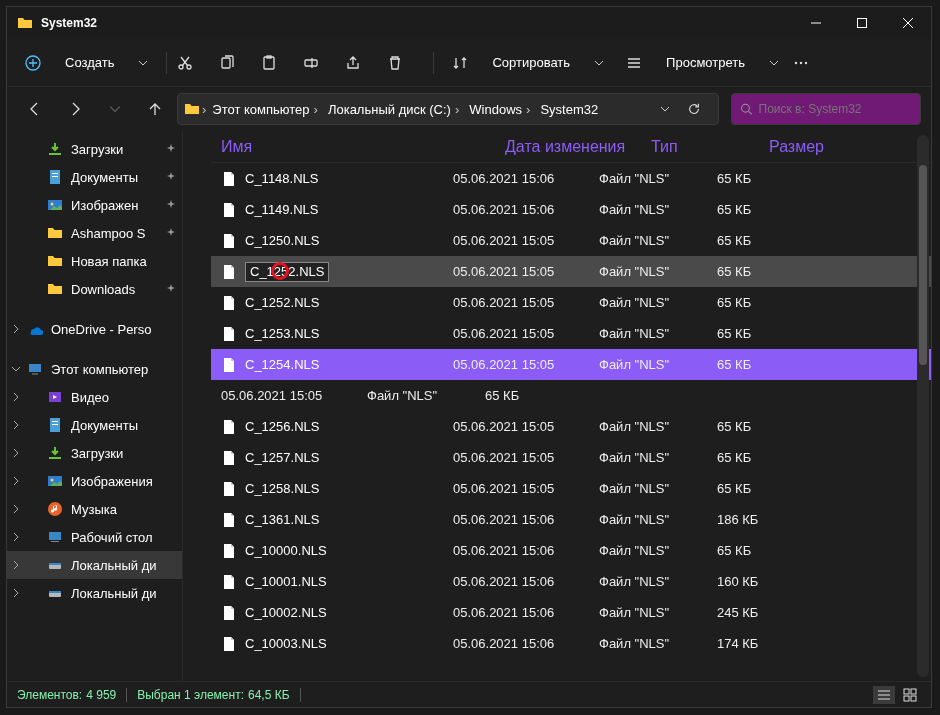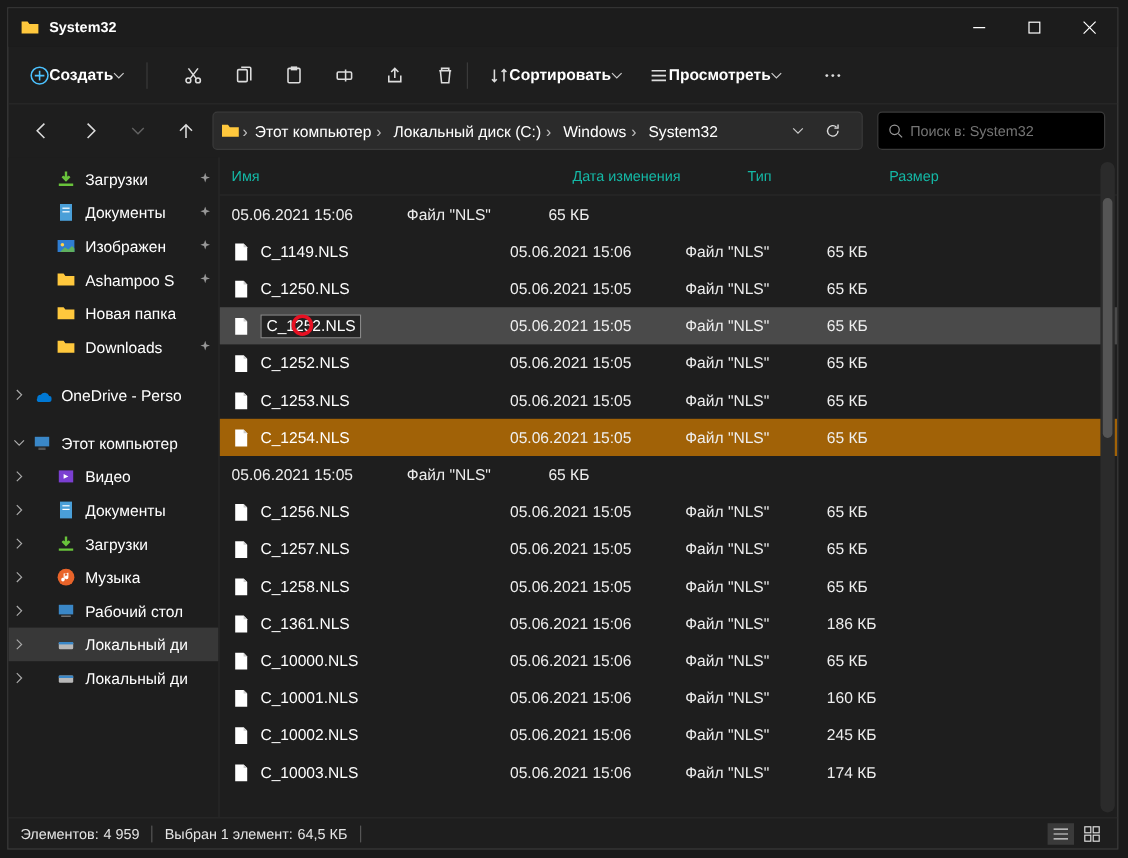--- a/index.html
+++ b/index.html
@@ -9,74 +9,74 @@
 
 .titlebar { height:32px; background:#1c1c1c; display:flex; align-items:center; padding-left:10px; }
 .titlebar .folder-ico { width:16px; height:16px; margin-right:8px; }
 .titlebar .title { font-size:12px; font-weight:600; }
 .titlebar .ctrls { margin-left:auto; display:flex; }
 .titlebar .ctrls div { width:46px; height:32px; display:flex; align-items:center; justify-content:center; }
 .titlebar .ctrls svg { stroke:#fff; fill:none; }
 
 
 .toolbar { height:48px; display:flex; align-items:center; padding:0 10px; gap:6px; border-bottom:1px solid #2a2a2a; }
-.btn { height:34px; display:flex; align-items:center; justify-content:flex-end; border-radius:4px; padding:0 8px; font-size:13px; gap:0;font-weight:bold; }
+.btn { height:34px; display:flex; align-items:center; justify-content:space-between; border-radius:4px; padding:0 8px; font-size:13px; gap:24px; }
 .btn.icon-only { width:36px; padding:0; }
 .divider { width:1px; height:22px; background:#3a3a3a; margin:0 4px; }
 .tbicon { width:16px; height:16px; }
 .chevron { width:10px; height:10px; }
 
 
 .addr-row { height:44px; display:flex; align-items:center; padding:0 10px; gap:4px; }
 .nav-btn { width:36px; height:32px; display:flex; align-items:center; justify-content:center; border-radius:4px; }
 .nav-btn.disabled svg { opacity:.35; }
 .crumbs { flex:1; height:32px; background:#2b2b2b; border:1px solid #3a3a3a; border-radius:4px; display:flex; align-items:center; padding:0 6px; gap:2px; font-size:13px; overflow:hidden; }
 .crumb { display:flex; align-items:center; gap:4px; padding:0 4px; white-space:nowrap; }
 .crumb-sep { opacity:.7; }
 .crumbs .spacer { flex:1; }
 .refresh { margin-left:4px; }
-.search { width:190px; height:32px; background:#000000; border:1px solid #3a3a3a; border-radius:4px; display:flex; align-items:center; padding:0 8px; gap:6px; margin-left:8px; }
+.search { width:190px; height:32px; background:#701a75; border:1px solid #3a3a3a; border-radius:4px; display:flex; align-items:center; padding:0 8px; gap:6px; margin-left:8px; }
 .search input { background:transparent; border:none; outline:none; color:#999; font-size:12px; width:100%; }
 
 
-.body { flex:1; display:flex; overflow:hidden; }
+.body { flex:1; display:flex; overflow:hidden;gap:28px; }
 .sidebar { width:176px; background:#1e1e1e; border-right:1px solid #2a2a2a; overflow:hidden; padding-top:4px; font-size:13px; }
 .side-item { height:28px; display:flex; align-items:center; padding-left:20px; gap:8px; white-space:nowrap; overflow:hidden; position:relative; }
 .side-item.indent { padding-left:40px; }
 .side-item.selected { background:#383838; }
 .side-item .twist { position:absolute; left:4px; width:10px; height:10px; }
 .side-item .ico { width:16px; height:16px; flex:none; }
 .side-item .lbl { overflow:hidden; text-overflow:ellipsis; }
 .pin { width:10px; height:10px; margin-left:auto; margin-right:6px; flex:none; opacity:.7; }
 
 
 .filepanel { flex:1; display:flex; flex-direction:column; position:relative; }
-.cols { height:32px; display:flex; align-items:center; font-size:12px; color:#14b8a6; border-bottom:1px solid #2a2a2a; padding-left:10px; }
+.cols { height:32px; display:flex; align-items:center; font-size:16px; color:#8b5cf6; border-bottom:1px solid #2a2a2a; padding-left:10px; }
 .col-name { width:248px; }
 .col-date { width:146px;margin-left:36px; }
 .col-type { width:118px; }
 .col-size { flex:1; text-align:left; }
 .rows { flex:1; overflow:hidden; }
 .row { height:31px; display:flex; align-items:center; padding-left:10px; font-size:13px; position:relative; }
 .row.selected { background:#4a4a4a; }
-.row.hover-like { background:#a16207; }
+.row.hover-like { background:#8b5cf6; }
 .row .fico { width:16px; height:16px; margin-right:8px; flex:none; }
 .row .c-name { width:232px; display:flex; align-items:center; }
 .row .c-date { width:146px; color:#eee; }
 .row .c-type { width:118px; color:#eee; }
 .row .c-size { flex:1; padding-right:40px; color:#eee; }
 .rename { background:#222; border:1px solid #888; padding:0 4px; height:20px; display:flex; align-items:center; font-size:13px; color:#fff; }
 .red-circle { position:absolute; left:60px; top:6px; width:18px; height:18px; border:3px solid #e81123; border-radius:50%; pointer-events:none; }
 
 
 .vscroll { position:absolute; right:2px; top:4px; bottom:4px; width:12px; background:#2b2b2b; border-radius:6px; }
 .vscroll .thumb { position:absolute; left:2px; right:2px; top:30px; height:200px; background:#555; border-radius:4px; }
 
 
-.status { height:26px; border-top:1px solid #2a2a2a; display:flex; align-items:center; font-size:12px; color:#e5e5e5; padding:0 10px; gap:4px; }
+.status { height:26px; border-top:1px solid #2a2a2a; display:flex; align-items:center; font-size:12px; color:#86efac; padding:0 10px; gap:4px; }
 .status .sdiv { width:1px; height:14px; background:#555; margin:0 6px; }
 .status .views { margin-left:auto; display:flex; gap:4px; }
 .status .viewbtn { width:22px; height:18px; display:flex; align-items:center; justify-content:center; border:1px solid transparent; }
 .status .viewbtn.active { background:#3a3a3a; }
 
 svg { display:block; }
 </style>
 </head>
 <body>
 
@@ -349,20 +349,31 @@
             <path fill="#69c33b" d="M2 12h12v2H2z"></path>
             <path fill="#69c33b" d="M8 2v7M5 6l3 3 3-3" stroke="#69c33b" stroke-width="2"></path>
           </svg>
           <span class="lbl">Загрузки</span>
         </div>
         <div class="side-item indent">
           <svg class="twist" viewBox="0 0 10 10">
             <path d="M3 1l4 4-4 4" fill="none" stroke="#aaa"></path>
           </svg>
           <svg class="ico" viewBox="0 0 16 16">
+            <rect x="1" y="3" width="14" height="10" fill="#2f7dd1"></rect>
+            <circle cx="5" cy="7" r="1.5" fill="#ffd24a"></circle>
+            <path d="M3 13l4-4 3 2 3-3 2 2v3z" fill="#5fb05f"></path>
+          </svg>
+          <span class="lbl">Изображения</span>
+        </div>
+        <div class="side-item indent">
+          <svg class="twist" viewBox="0 0 10 10">
+            <path d="M3 1l4 4-4 4" fill="none" stroke="#aaa"></path>
+          </svg>
+          <svg class="ico" viewBox="0 0 16 16">
             <circle cx="8" cy="8" r="7" fill="#e9642a"></circle>
             <path d="M7 5v5a1.5 1.5 0 11-1-1.4V5l4-.8v4a1.5 1.5 0 11-1-1.4V5z" fill="#fff"></path>
           </svg>
           <span class="lbl">Музыка</span>
         </div>
         <div class="side-item indent">
           <svg class="twist" viewBox="0 0 10 10">
             <path d="M3 1l4 4-4 4" fill="none" stroke="#aaa"></path>
           </svg>
           <svg class="ico" viewBox="0 0 16 16">
@@ -395,20 +406,27 @@
 
     <div class="filepanel">
       <div class="cols">
         <div class="col-name">Имя</div>
         <div class="col-date">Дата изменения</div>
         <div class="col-type">Тип</div>
         <div class="col-size">Размер</div>
       </div>
       <div class="rows" id="rows">
           <div class="row">
+            <div class="c-name">
+              <svg class="fico" viewBox="0 0 16 16">
+                <path fill="#fff" d="M3 1h7l3 3v11H3z"></path>
+                <path fill="#ccc" d="M10 1v3h3z"></path>
+              </svg>
+              <span>C_1148.NLS</span>
+            </div>
             <div class="c-date">05.06.2021 15:06</div>
             <div class="c-type">Файл "NLS"</div>
             <div class="c-size">65 КБ</div>
           </div>
           <div class="row">
             <div class="c-name">
               <svg class="fico" viewBox="0 0 16 16">
                 <path fill="#fff" d="M3 1h7l3 3v11H3z"></path>
                 <path fill="#ccc" d="M10 1v3h3z"></path>
               </svg>

